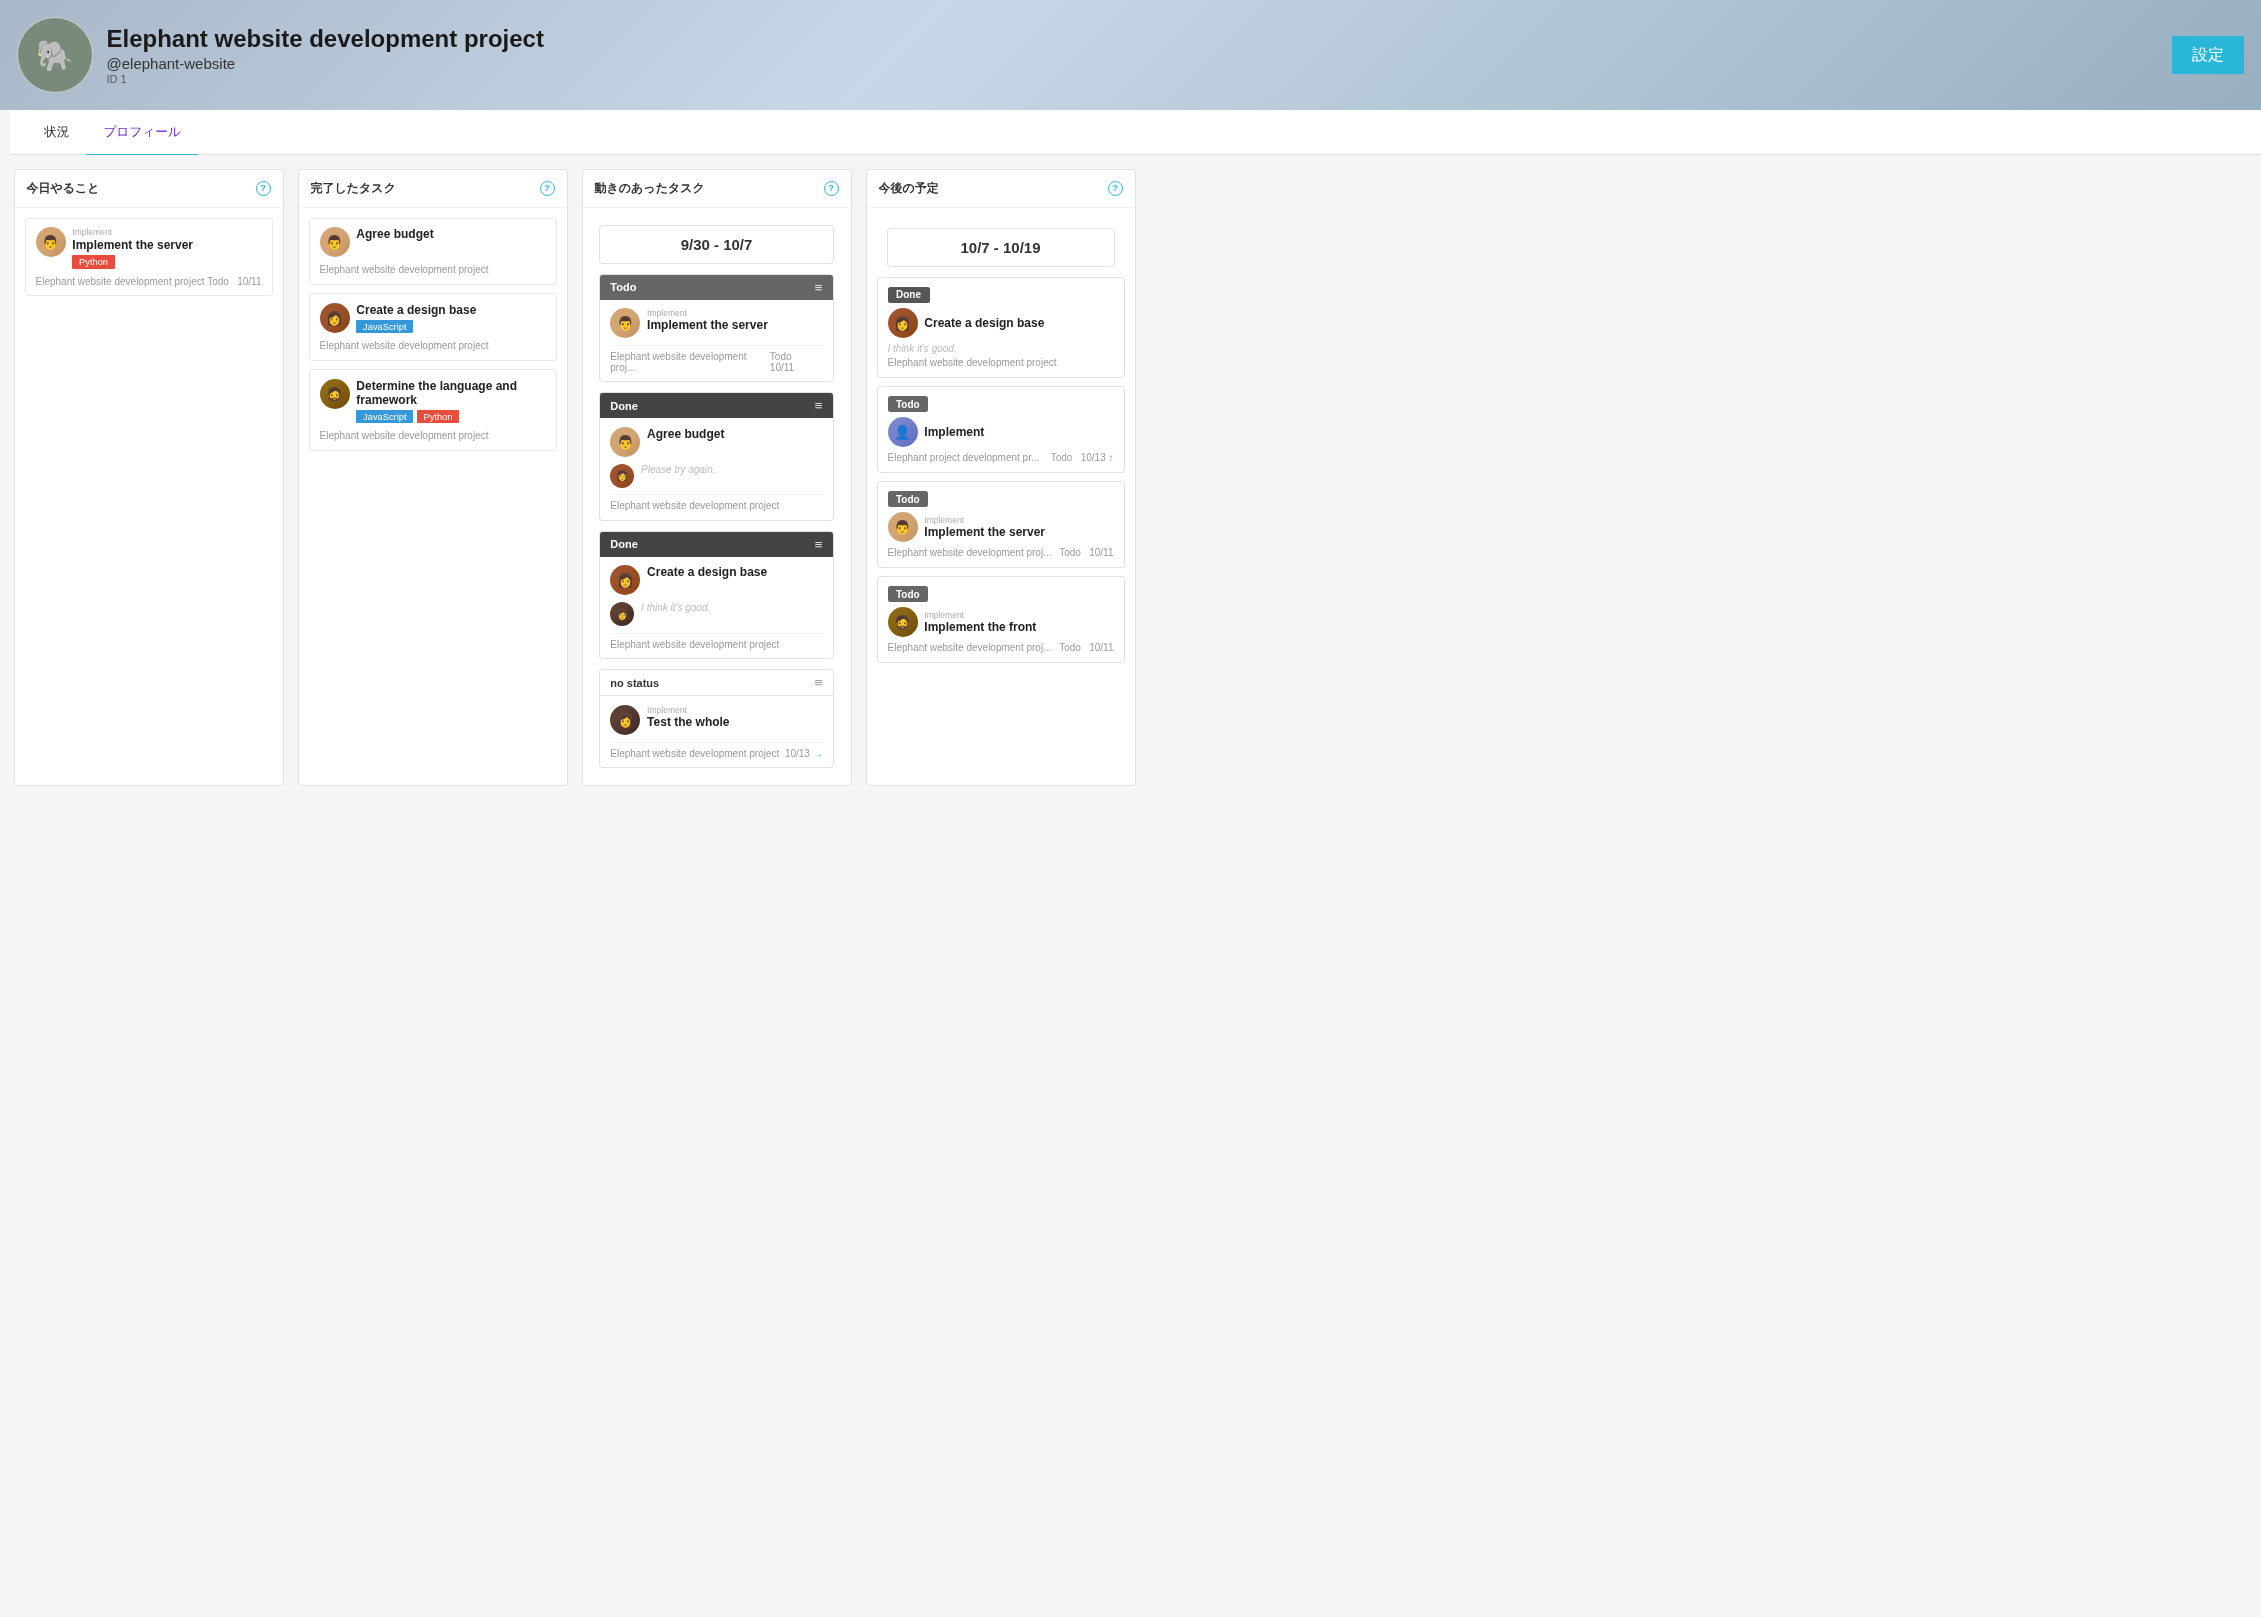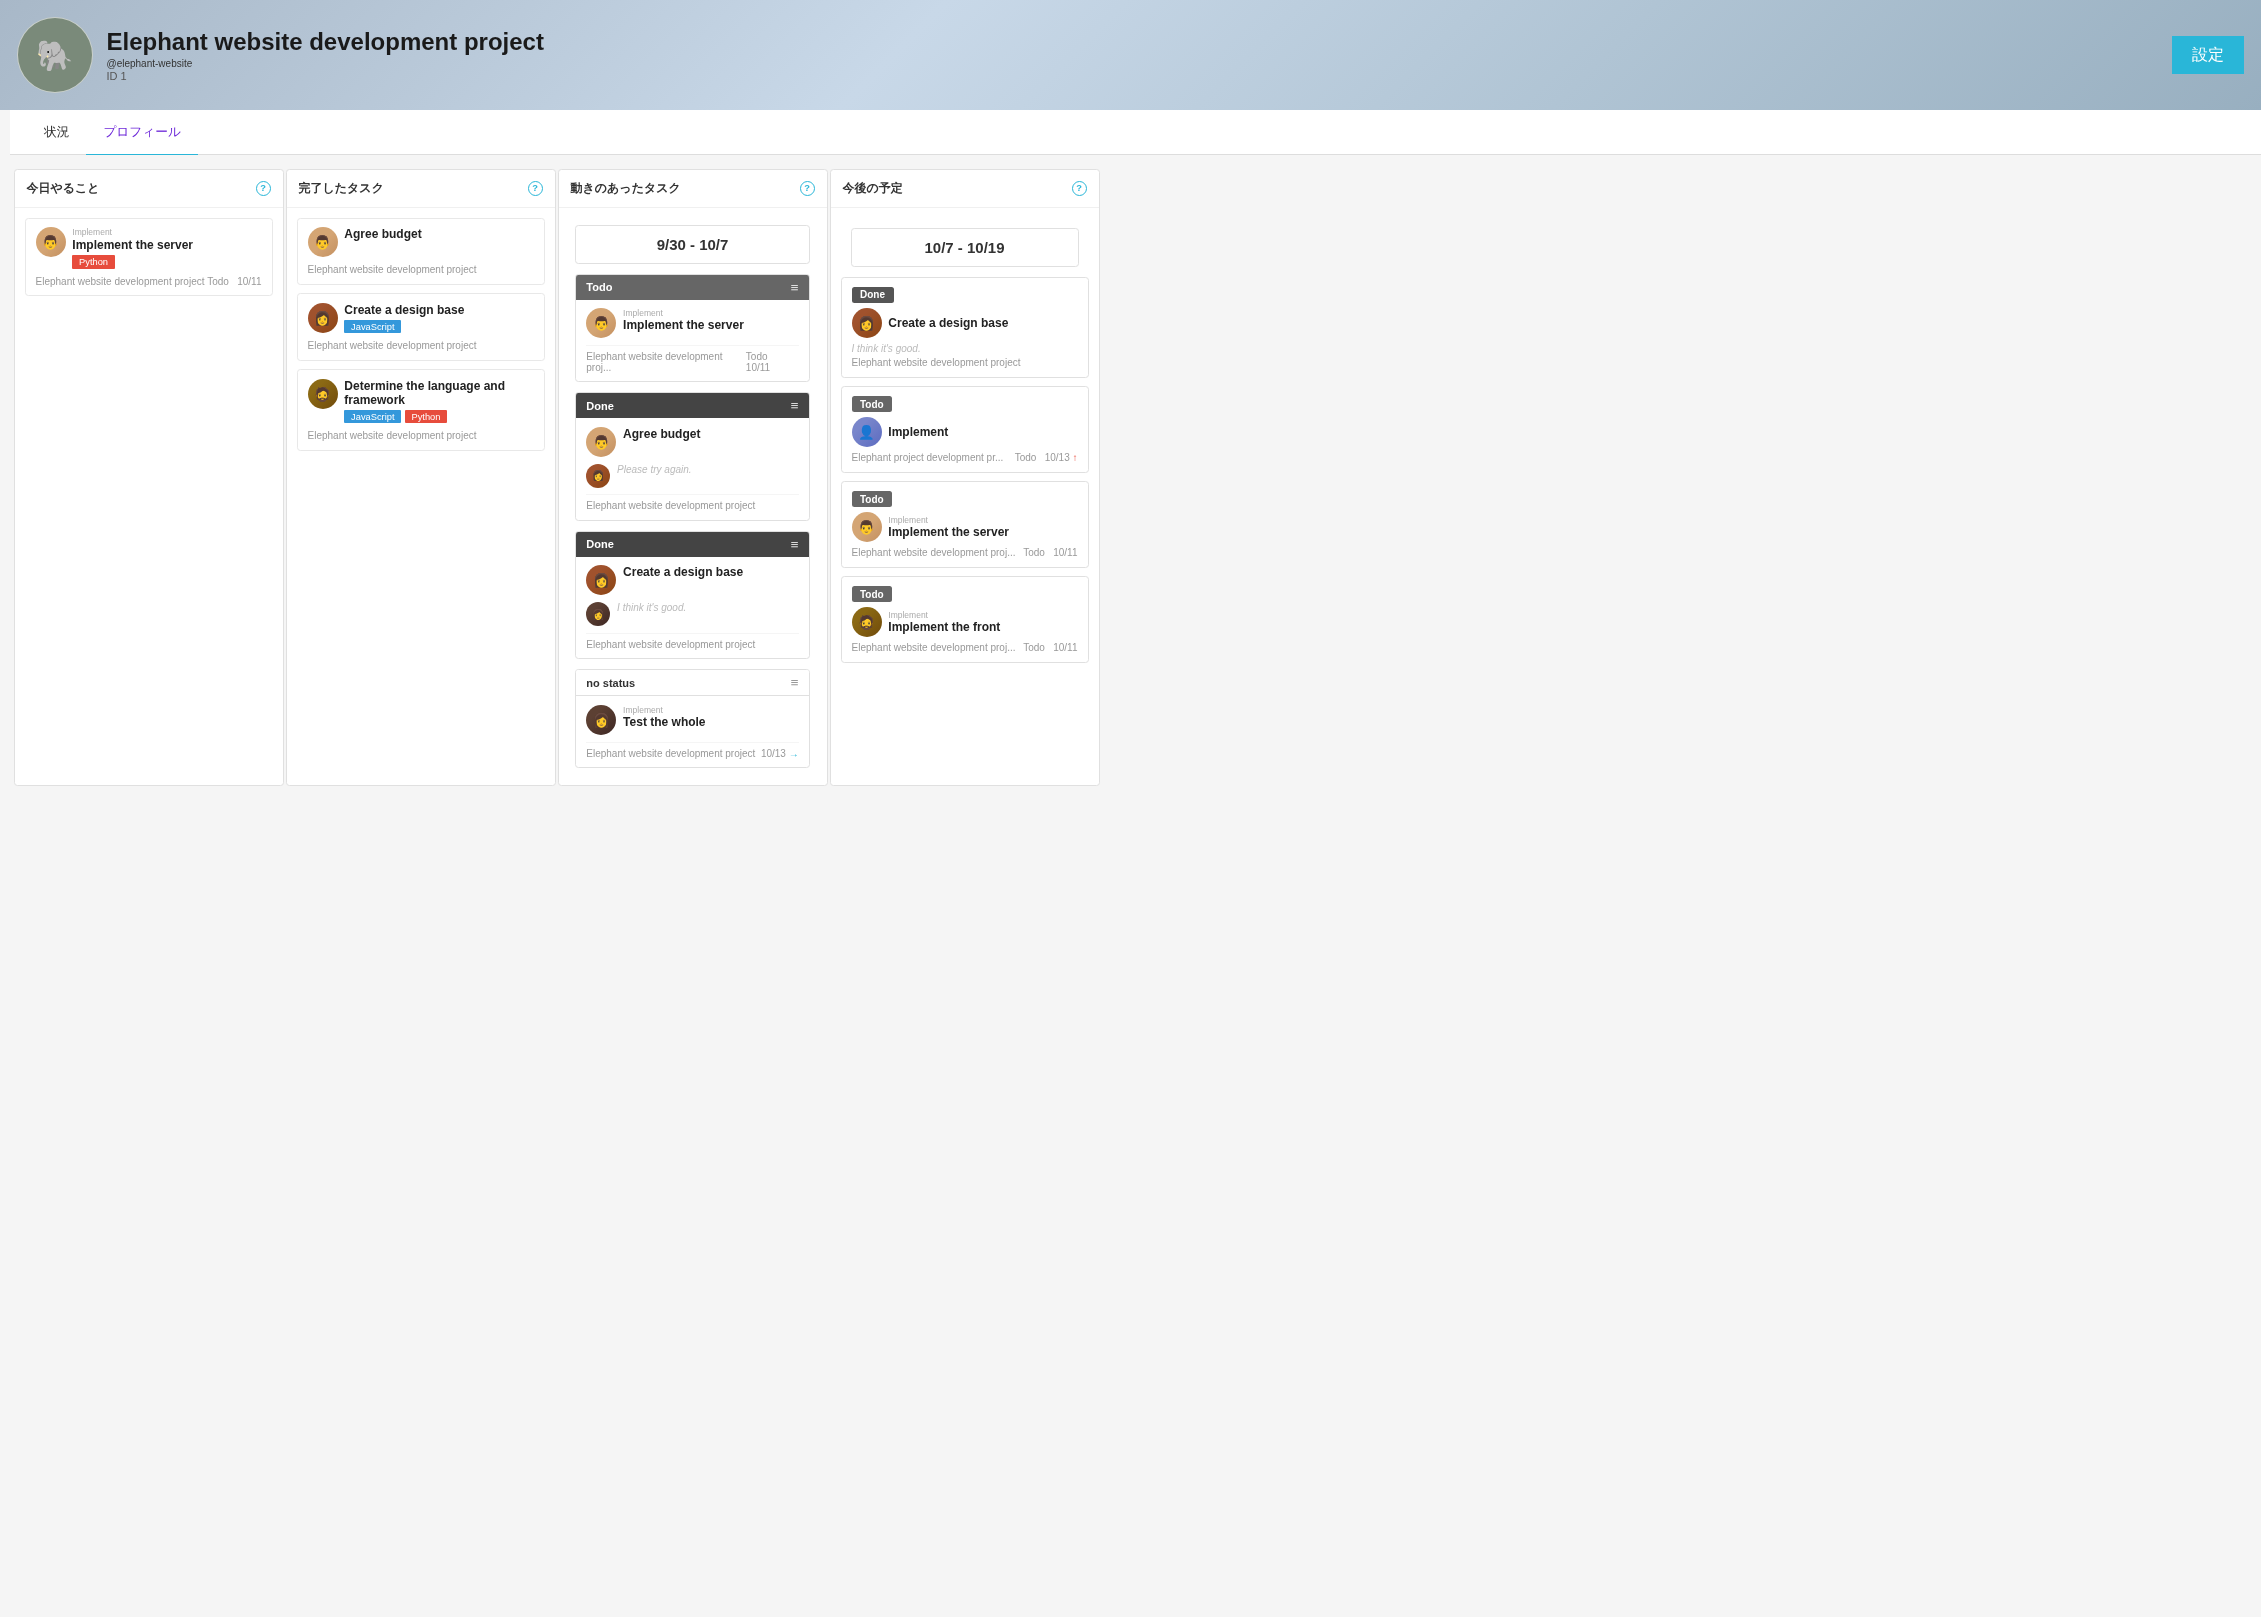--- a/index.html
+++ b/index.html
@@ -16,21 +16,21 @@
     }
     .header-info {
       margin-left: 13.5px;
     }
     .header-title {
       font-size: 24px;
       font-weight: 700;
       color: #1a1a1a;
     }
     .header-username {
-      font-size: 10px;
+      font-size: 15px;
       color: #333;
       margin-top: 1.7px;
     }
     .header-id {
       font-size: 11px;
       color: #555;
       margin-top: 1.7px;
     }
     .header-settings {
       position: absolute;
@@ -68,21 +68,21 @@
     }
     .tab.inactive {
       color: #333;
       border-bottom: none;
     }
 
     
     .main-content {
       padding: 13.5px;
       display: flex;
-      gap: 2px;
+      gap: 14px;
       overflow-x: auto;
     }
 
     
     .column {
       background: white;
       border-radius: 3.4px;
       border: 0.8px solid #e0e0e0;
       flex: 1;
       min-width: 237px;

